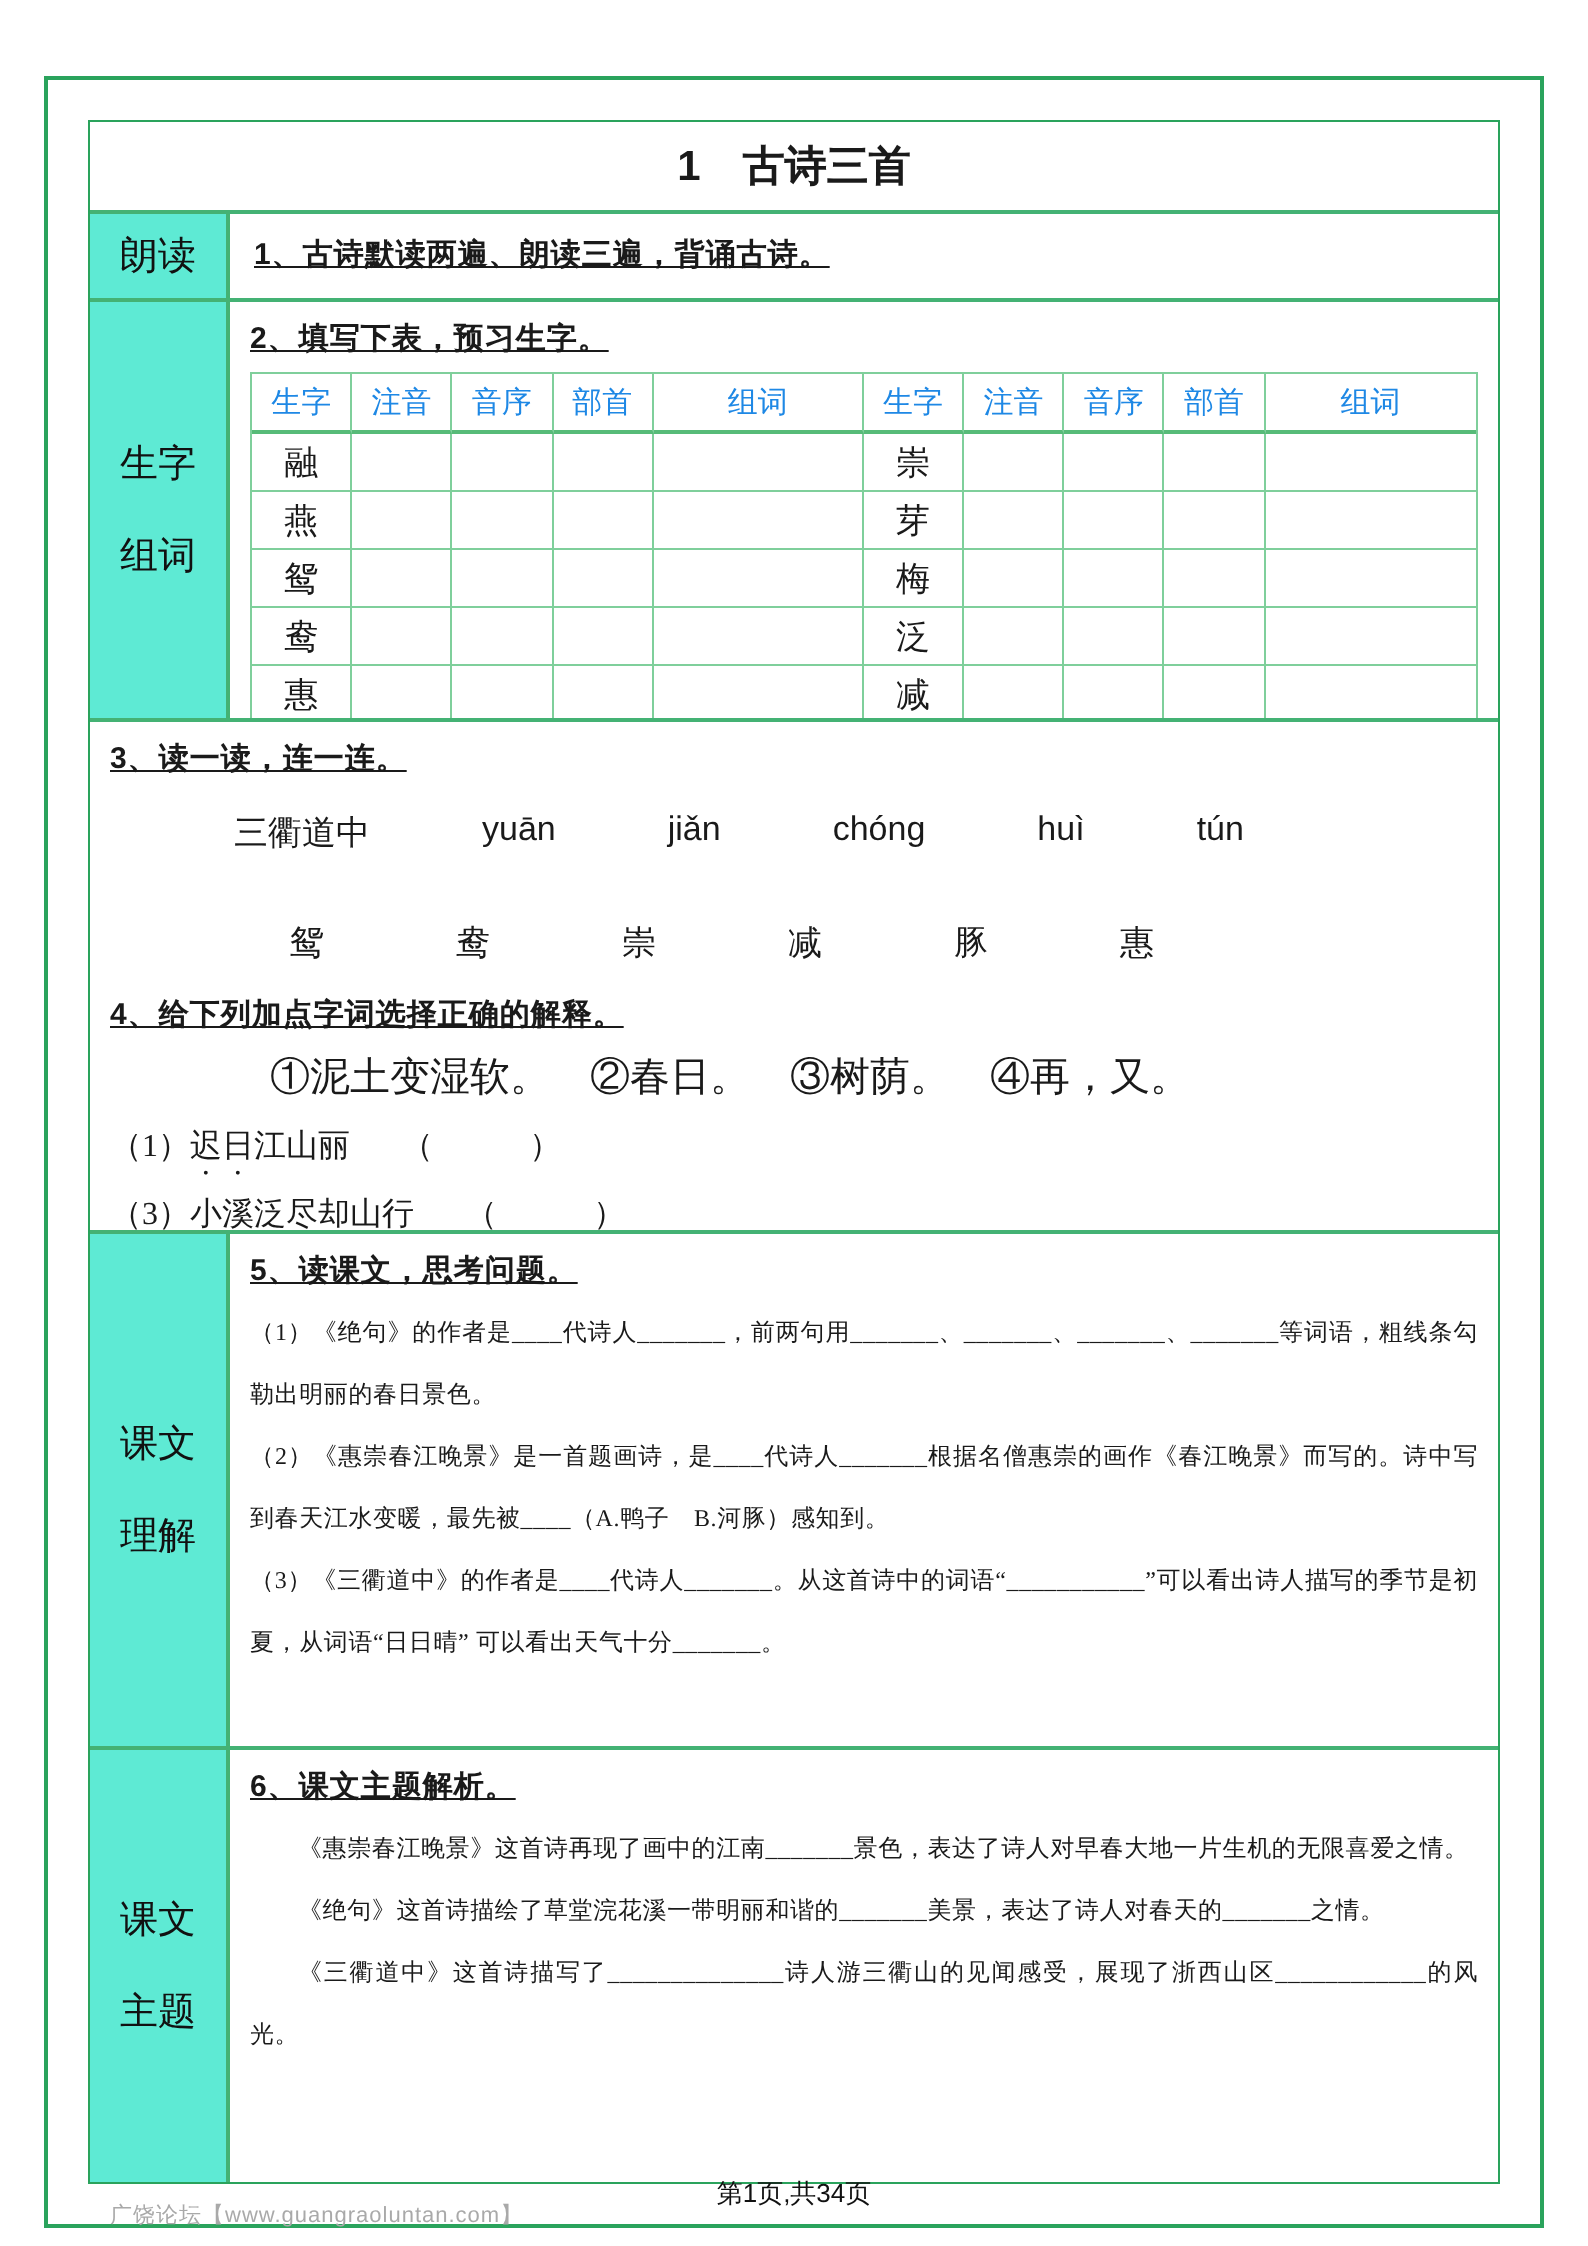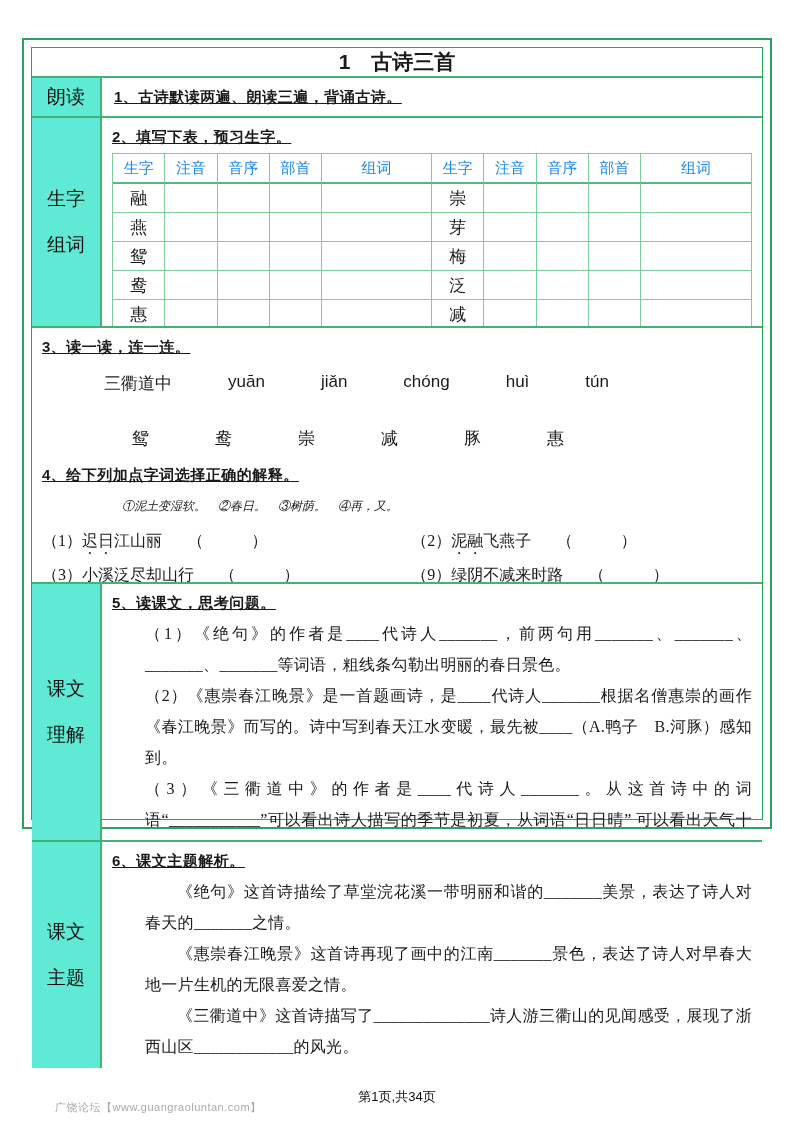--- a/index.html
+++ b/index.html
@@ -1,20 +1,20 @@
 <!DOCTYPE html>
 <html><head>
 <meta charset="utf-8">
 <style>
   * { margin:0; padding:0; box-sizing:border-box; }
   html,body { width:794px; height:1123px; background:#ffffff; font-family:"Liberation Sans", sans-serif; color:#1a1a1a; }
   .page { position:relative; width:794px; height:1123px; background:#fff; overflow:hidden; }
 
   
-  .frame-outer { position:absolute; left:22px; top:38px; width:750px; height:791px; border:2px solid #2aa35c; padding:7px; background:#fff; }
+  .frame-outer { position:absolute; left:22px; top:38px; width:750px; height:1076px; border:2px solid #2aa35c; padding:20px; background:#fff; }
   .frame-inner { width:100%; height:100%; border:1px solid #2aa35c; display:flex; flex-direction:column; }
 
   .title-row { height:46px; display:flex; align-items:center; justify-content:center; font-size:21px; font-weight:bold; border-bottom:2px solid #44b274; }
 
   .row { display:flex; border-bottom:2px solid #44b274; }
   .row:last-child { border-bottom:none; }
   .label-cell { width:70px; flex:0 0 70px; background:#5eead4; border-right:2px solid #44b274; display:flex; flex-direction:column; align-items:center; justify-content:center; gap:20px; font-size:19px; color:#111; }
   .content-cell { flex:1; padding:6px 10px; overflow:hidden; }
 
   .instr { font-size:15px; font-weight:bold; letter-spacing:0.5px; line-height:26px;text-decoration:underline; }
@@ -32,31 +32,31 @@
   .tc:last-child { border-right:none; }
   .trow.thead .tc { height:30px; color:#1e88e5; font-size:15px; border-bottom:2px solid #57bb78; }
   .trow:last-child .tc { border-bottom:none; }
   .tc.zi { font-family:"Liberation Serif", serif; font-size:17px; }
 
   
   .row-zici { height:256px; }
   .pinyin-row { display:flex; padding-left:62px; gap:56px; margin-top:12px; font-size:17px; }
   .chars-row { display:flex; padding-left:90px; gap:66px; margin-top:32px; font-size:17px; }
   .q4-instr { margin-top:12px; }
-  .q4-options { padding-left:80px; margin-top:4px; font-size:12px; line-height:28px;font-style:italic; }
+  .q4-options { padding-left:80px; margin-top:4px; font-size:20px; line-height:28px; }
   .q4-items { margin-top:4px; font-size:16px; }
-  .q4-row { display:flex; line-height:33px; }
+  .q4-row { display:flex; line-height:33px;flex-direction:column; }
   .q4-item.left { flex:0 0 52%; }
   .q4-item .paren { margin-left:1.6em; }
   .emdot { -webkit-text-emphasis:filled dot; -webkit-text-emphasis-position:under left; text-emphasis:filled dot; text-emphasis-position:under left; }
 
   
   .row-comprehension { height:258px; }
   .row-theme { flex:1; }
-  .para { font-size:16px; line-height:31px; text-align:justify; letter-spacing:0.3px;margin-left:33px; }
+  .para { font-size:12px; line-height:31px; text-align:justify; letter-spacing:0.3px; }
   .para.indent { text-indent:2em; }
   .paras { margin-top:2px; }
 
   .footer-page { position:absolute; left:0; right:0; top:1088px; text-align:center; font-size:13px; font-weight:normal; color:#111; }
   .watermark { position:absolute; left:55px; top:1100px; font-size:11px; color:#a9a9a9; letter-spacing:0.5px; }
 </style>
 </head>
 <body>
 
 <div class="page">
@@ -179,23 +179,20 @@
               <span>豚</span>
               <span>惠</span>
             </div>
           <div class="instr q4-instr">4、给下列加点字词选择正确的解释。</div>
           <div class="q4-options kai">①泥土变湿软。　②春日。　③树荫。　④再，又。</div>
           <div class="q4-items kai">
             <div class="q4-row">
               <div class="q4-item left">
                 <span>（1）</span><span class="emdot">迟日</span><span>江山丽</span><span class="paren">（　　　）</span>
               </div>
-              <div class="q4-item">
-                <span>（2）</span><span class="emdot">泥融</span><span>飞燕子</span><span class="paren">（　　　）</span>
-              </div>
             </div>
             <div class="q4-row">
               <div class="q4-item left">
                 <span>（3）小溪泛尽</span><span class="emdot">却</span><span>山行</span><span class="paren">（　　　）</span>
               </div>
               <div class="q4-item">
                 <span>（9）绿</span><span class="emdot">阴</span><span>不减来时路</span><span class="paren">（　　　）</span>
               </div>
             </div>
           </div>
@@ -218,22 +215,22 @@
       </div>
 
       <div class="row row-theme">
         <div class="label-cell">
           <span>课文</span>
           <span>主题</span>
         </div>
         <div class="content-cell">
           <div class="instr">6、课文主题解析。</div>
           <div class="paras">
+            <p class="para kai indent">《惠崇春江晚景》这首诗再现了画中的江南_______景色，表达了诗人对早春大地一片生机的无限喜爱之情。</p>
             <p class="para kai indent">《绝句》这首诗描绘了草堂浣花溪一带明丽和谐的_______美景，表达了诗人对春天的_______之情。</p>
-            <p class="para kai indent">《惠崇春江晚景》这首诗再现了画中的江南_______景色，表达了诗人对早春大地一片生机的无限喜爱之情。</p>
             <p class="para kai indent">《三衢道中》这首诗描写了______________诗人游三衢山的见闻感受，展现了浙西山区____________的风光。</p>
           </div>
         </div>
       </div>
 
     </div>
   </div>
 
   <div class="footer-page">第1页,共34页</div>
   <div class="watermark">广饶论坛【www.guangraoluntan.com】</div>

